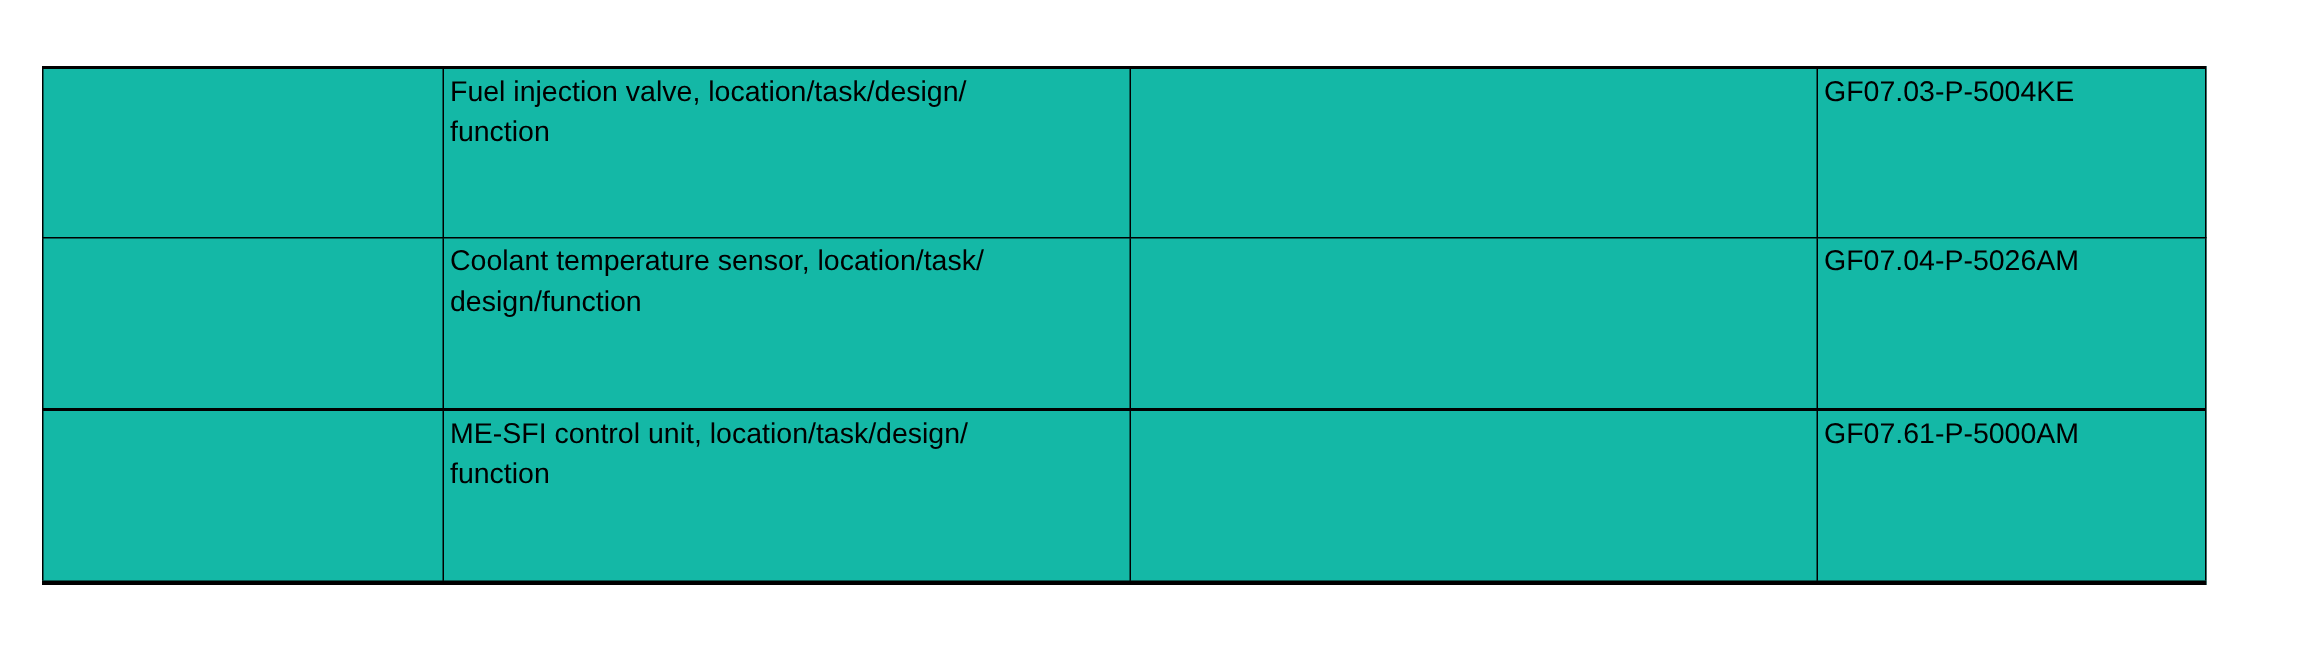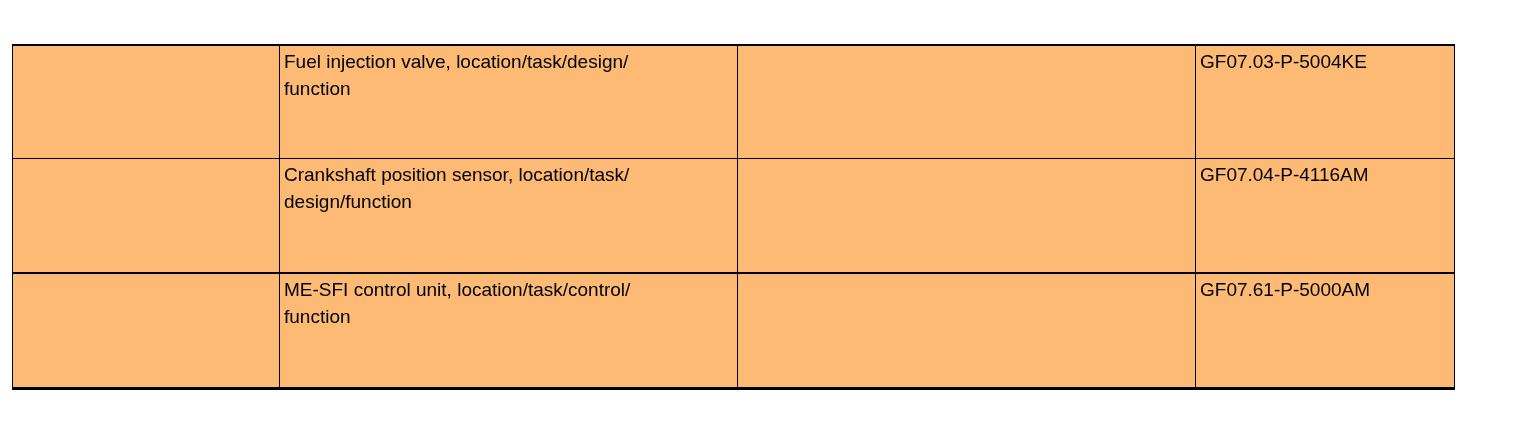--- a/index.html
+++ b/index.html
@@ -9,27 +9,27 @@
   }
   body {
     width: 1536px;
     height: 446px;
     position: relative;
     font-family: "Liberation Sans", "DejaVu Sans", sans-serif;
     color: #000000;
   }
   table.doc-table {
     position: absolute;
-    left: 12px;
+    left: 28px;
     top: 44px;
     width: 1436px;
     height: 346px;
     border-collapse: collapse;
     table-layout: fixed;
-    background: #fdba74;
+    background: #14b8a6;
   }
   table.doc-table td {
     border: 1px solid #000000;
     vertical-align: top;
     font-size: 19px;
     line-height: 27px;
     padding: 2px 4px 2px 4px;
     overflow: hidden;
   }
   
@@ -53,32 +53,32 @@
   <tbody>
 
     <tr>
       <td class="col-left"></td>
       <td class="col-desc">Fuel injection valve, location/task/design/
 function</td>
       <td class="col-middle"></td>
       <td class="col-code">GF07.03-P-5004KE</td>
     </tr>
 
+
     <tr>
       <td class="col-left"></td>
-      <td class="col-desc">Crankshaft position sensor, location/task/
+      <td class="col-desc">Coolant temperature sensor, location/task/
 design/function</td>
       <td class="col-middle"></td>
-      <td class="col-code">GF07.04-P-4116AM</td>
+      <td class="col-code">GF07.04-P-5026AM</td>
     </tr>
-
 
     <tr class="thick-top">
       <td class="col-left"></td>
-      <td class="col-desc">ME-SFI control unit, location/task/control/
+      <td class="col-desc">ME-SFI control unit, location/task/design/
 function</td>
       <td class="col-middle"></td>
       <td class="col-code">GF07.61-P-5000AM</td>
     </tr>
 
 
 
   </tbody>
 </table>
 

